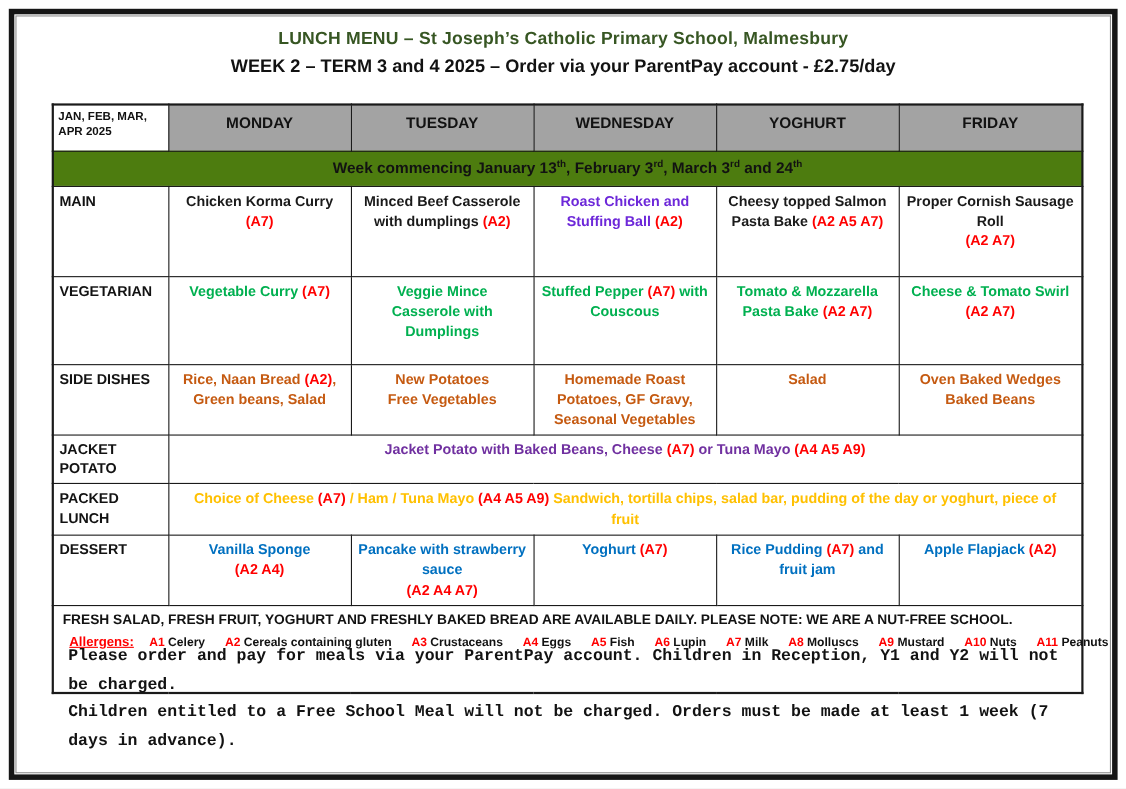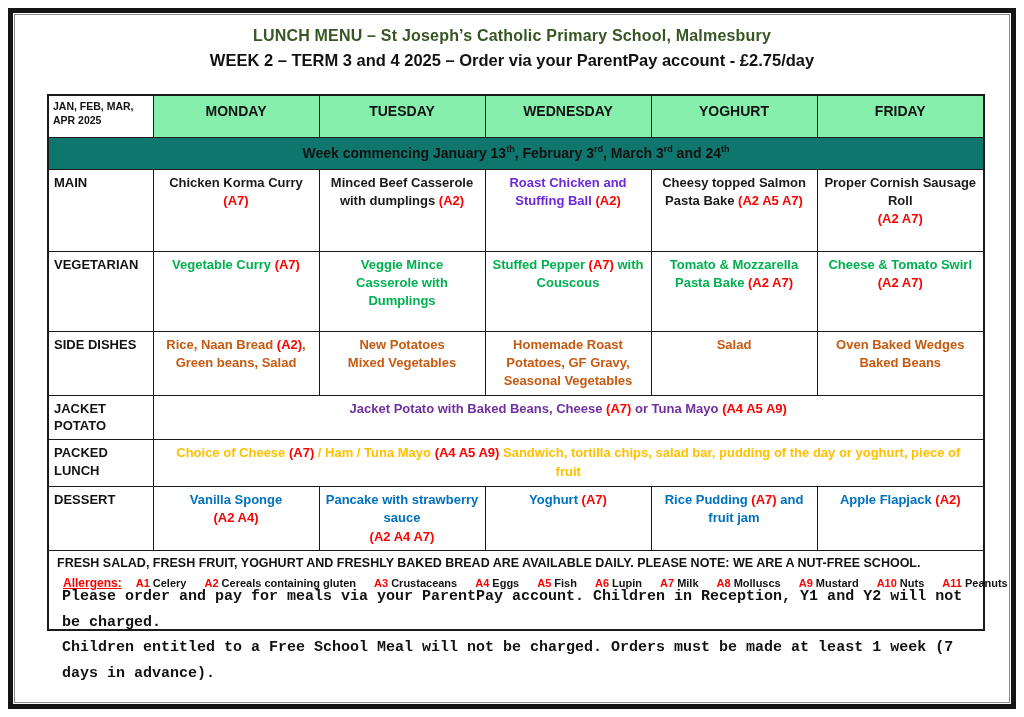--- a/index.html
+++ b/index.html
@@ -10,24 +10,24 @@
   .title{position:absolute;top:27px;left:0;width:100%;text-align:center;
          font-weight:bold;font-size:16px;color:#375623;letter-spacing:.2px;}
   .subtitle{position:absolute;top:51px;left:0;width:100%;text-align:center;
             font-weight:bold;font-size:16.5px;color:#121212;}
   table.menu{position:absolute;left:47px;top:94px;width:938px;border-collapse:collapse;
              table-layout:fixed;border:2px solid #1a1a1a;}
   td,th{border:1.5px solid #1a1a1a;padding:0;vertical-align:top;}
   tr.hdr{height:42px;}
   .corner{background:#ffffff;font-size:10.5px;font-weight:bold;text-align:left;
           padding:3px 4px;line-height:1.35;}
-  .dayhead{background:#86efac;font-weight:bold;font-size:14px;
+  .dayhead{background:#a3a3a3;font-weight:bold;font-size:14px;
            padding-top:7px;color:#121212;}
   tr.bandrow{height:32px;}
-  .band{background:#0f766e;text-align:center;font-weight:bold;font-size:14px;
+  .band{background:#4d7c0f;text-align:center;font-weight:bold;font-size:14px;
         padding-top:6px;color:#121212;vertical-align:top;}
   .band sup{font-size:9px;}
   .rowlabel{font-weight:bold;font-size:13px;padding:4px 5px;color:#121212;line-height:1.35;}
   .daycell{font-weight:bold;font-size:13px;text-align:center;padding:4px 5px;line-height:1.42;}
   .spancell{font-weight:bold;font-size:13px;text-align:center;padding:4px 10px;line-height:1.45;}
   #menu-body tr:nth-child(1){height:82px;}
   #menu-body tr:nth-child(2){height:80px;}
   #menu-body tr:nth-child(3){height:63px;}
   #menu-body tr:nth-child(4){height:42px;}
   #menu-body tr:nth-child(5){height:40px;}
@@ -87,21 +87,21 @@
           <td class="rowlabel">VEGETARIAN</td>
           <td class="daycell"><span style="color: rgb(0, 176, 80);">Vegetable Curry </span><span style="color: rgb(255, 0, 0);">(A7)</span></td>
           <td class="daycell"><span style="color: rgb(0, 176, 80);">Veggie Mince</span><br><span style="color: rgb(0, 176, 80);">Casserole with</span><br><span style="color: rgb(0, 176, 80);">Dumplings</span></td>
           <td class="daycell"><span style="color: rgb(0, 176, 80);">Stuffed Pepper </span><span style="color: rgb(255, 0, 0);">(A7)</span><span style="color: rgb(0, 176, 80);"> with Couscous</span></td>
           <td class="daycell"><span style="color: rgb(0, 176, 80);">Tomato &amp; Mozzarella Pasta Bake </span><span style="color: rgb(255, 0, 0);">(A2 A7)</span></td>
           <td class="daycell"><span style="color: rgb(0, 176, 80);">Cheese &amp; Tomato Swirl</span><br><span style="color: rgb(255, 0, 0);">(A2 A7)</span></td>
         </tr>
         <tr>
           <td class="rowlabel">SIDE DISHES</td>
           <td class="daycell"><span style="color: rgb(197, 90, 17);">Rice, Naan Bread </span><span style="color: rgb(255, 0, 0);">(A2)</span><span style="color: rgb(197, 90, 17);">, Green beans, Salad</span></td>
-          <td class="daycell"><span style="color: rgb(197, 90, 17);">New Potatoes</span><br><span style="color: rgb(197, 90, 17);">Mixed Vegetables</span></td>
+          <td class="daycell"><span style="color: rgb(197, 90, 17);">New Potatoes</span><br><span style="color: rgb(197, 90, 17);">Free Vegetables</span></td>
           <td class="daycell"><span style="color: rgb(197, 90, 17);">Homemade Roast Potatoes, GF Gravy, Seasonal Vegetables</span></td>
           <td class="daycell"><span style="color: rgb(197, 90, 17);">Salad</span></td>
           <td class="daycell"><span style="color: rgb(197, 90, 17);">Oven Baked Wedges</span><br><span style="color: rgb(197, 90, 17);">Baked Beans</span></td>
         </tr>
         <tr>
           <td class="rowlabel">JACKET POTATO</td>
           <td class="spancell" colspan="5"><span style="color: rgb(112, 48, 160); margin-top: 40px;">Jacket Potato with Baked Beans, Cheese </span><span style="color: rgb(255, 0, 0);">(A7)</span><span style="color: rgb(112, 48, 160);"> or Tuna Mayo </span><span style="color: rgb(255, 0, 0);">(A4 A5 A9)</span></td>
         </tr>
         <tr>
           <td class="rowlabel">PACKED LUNCH</td>

